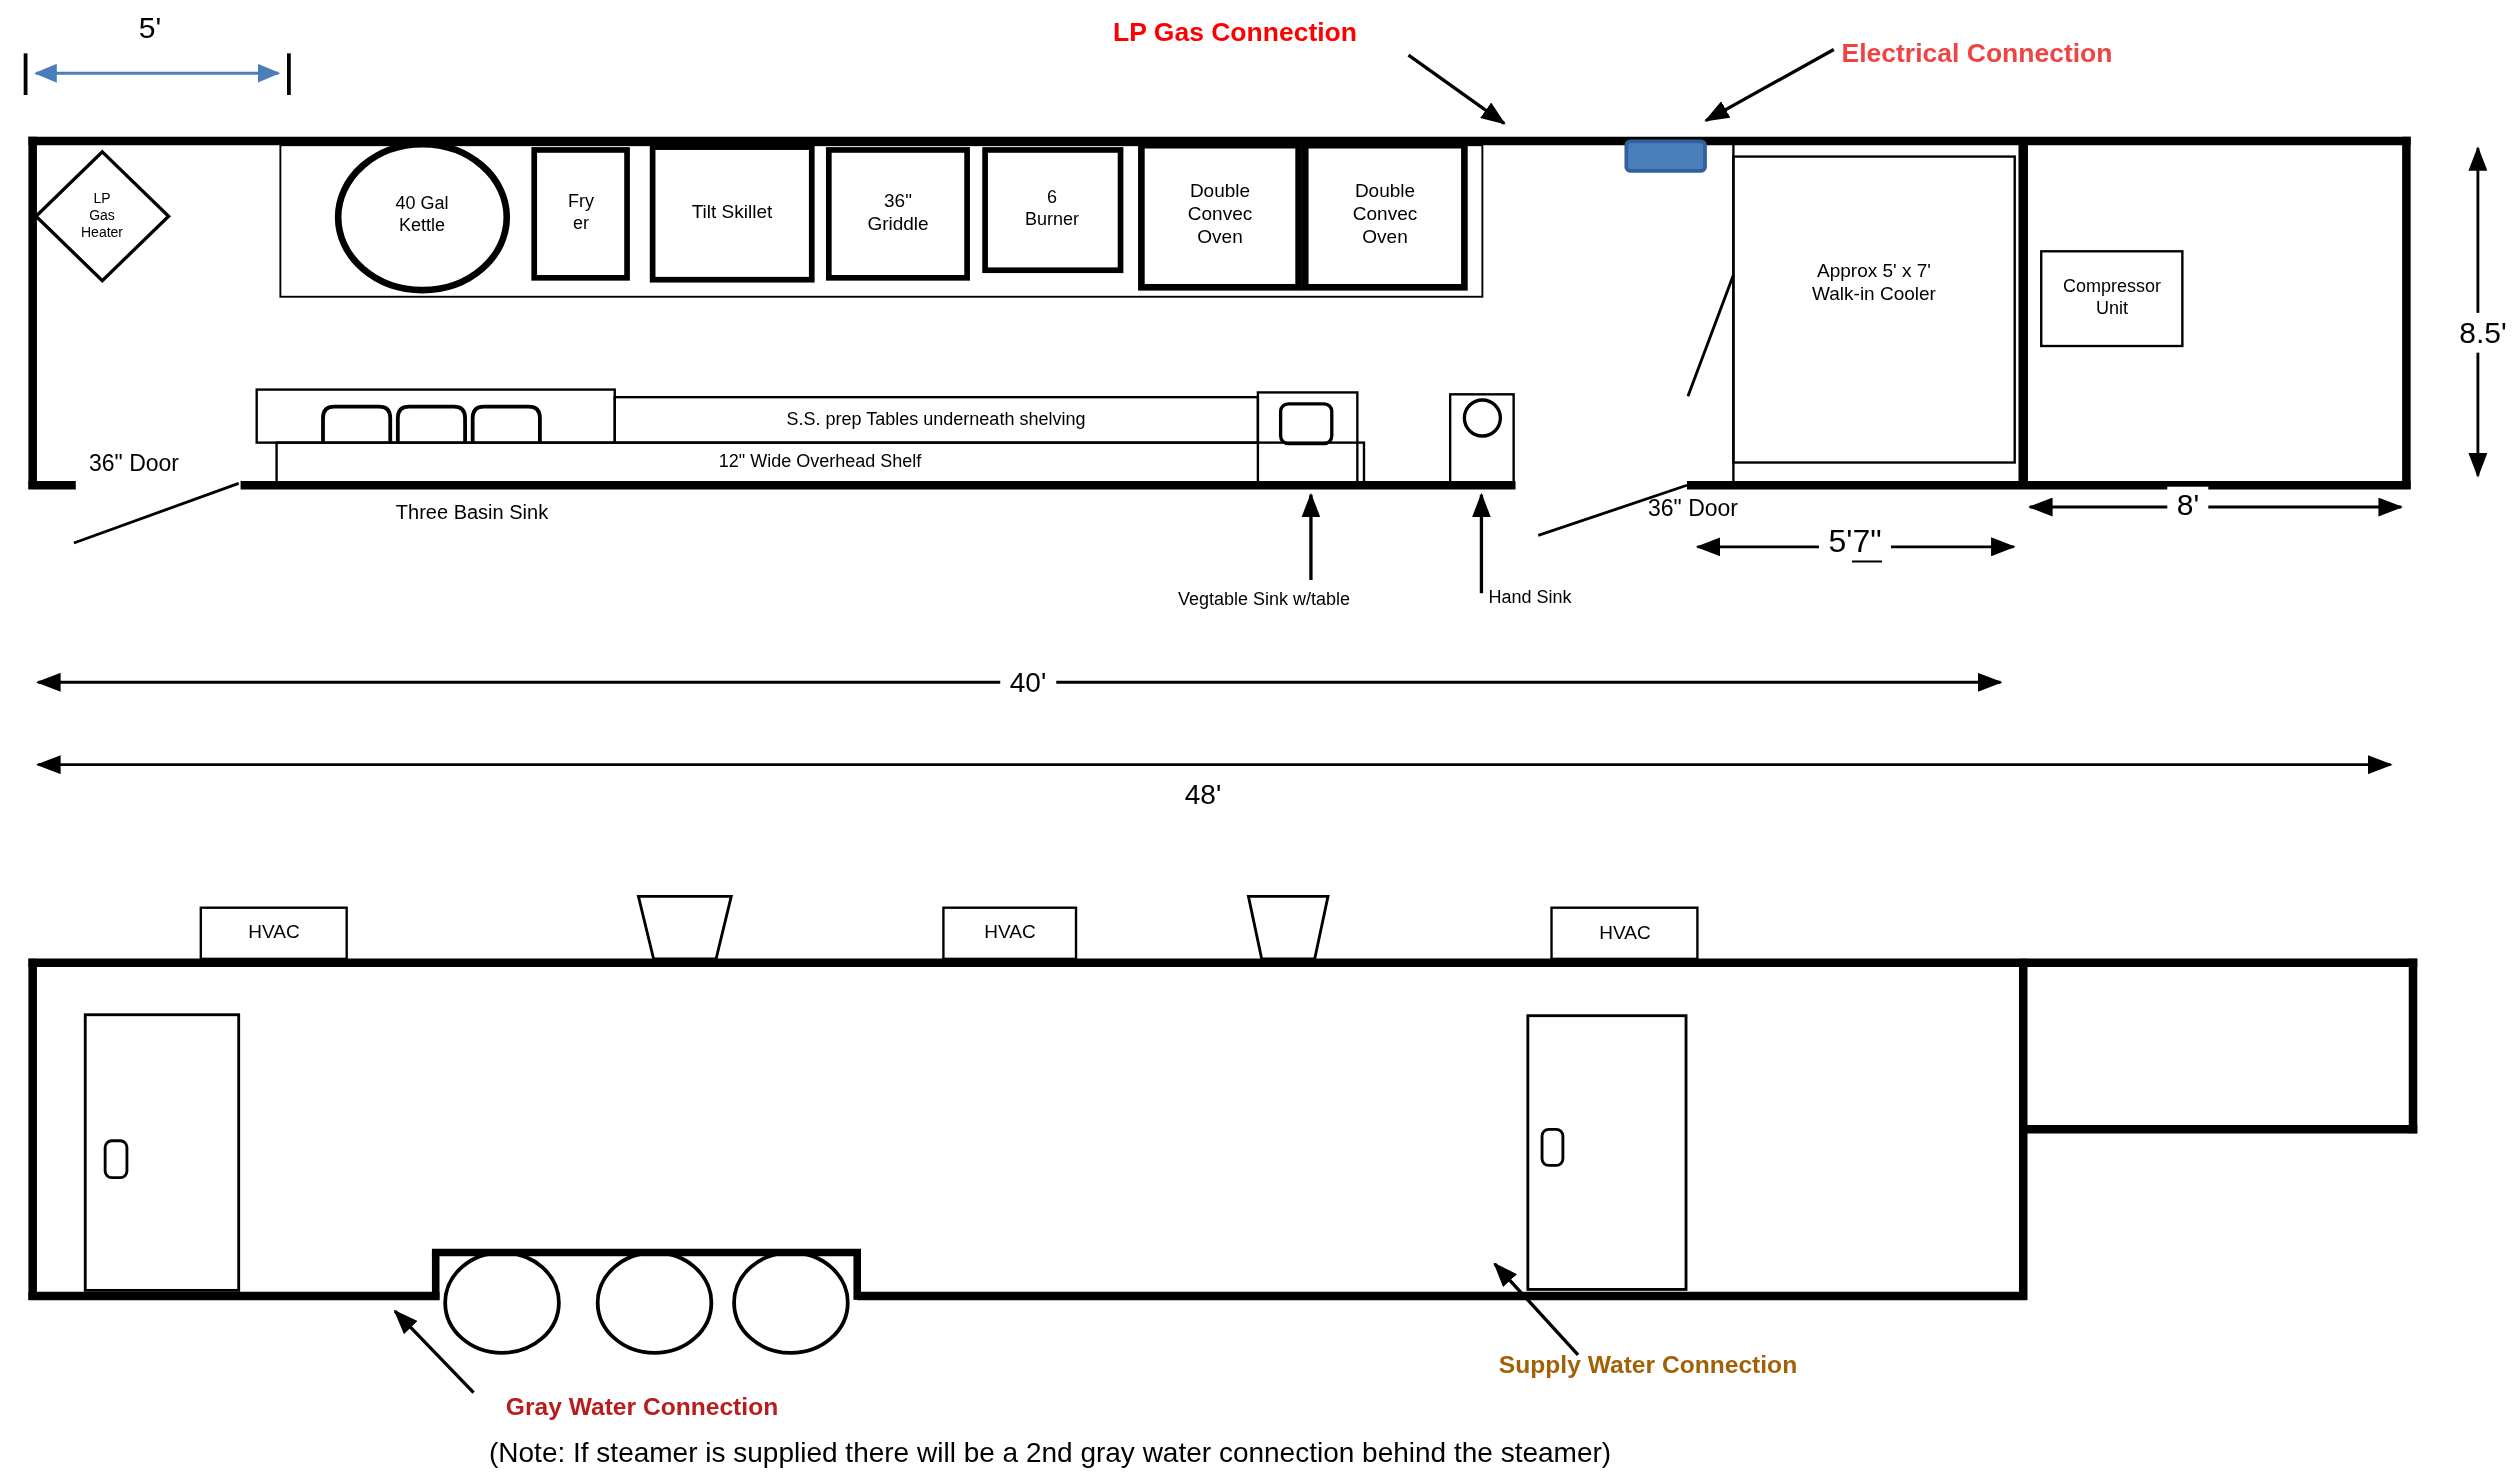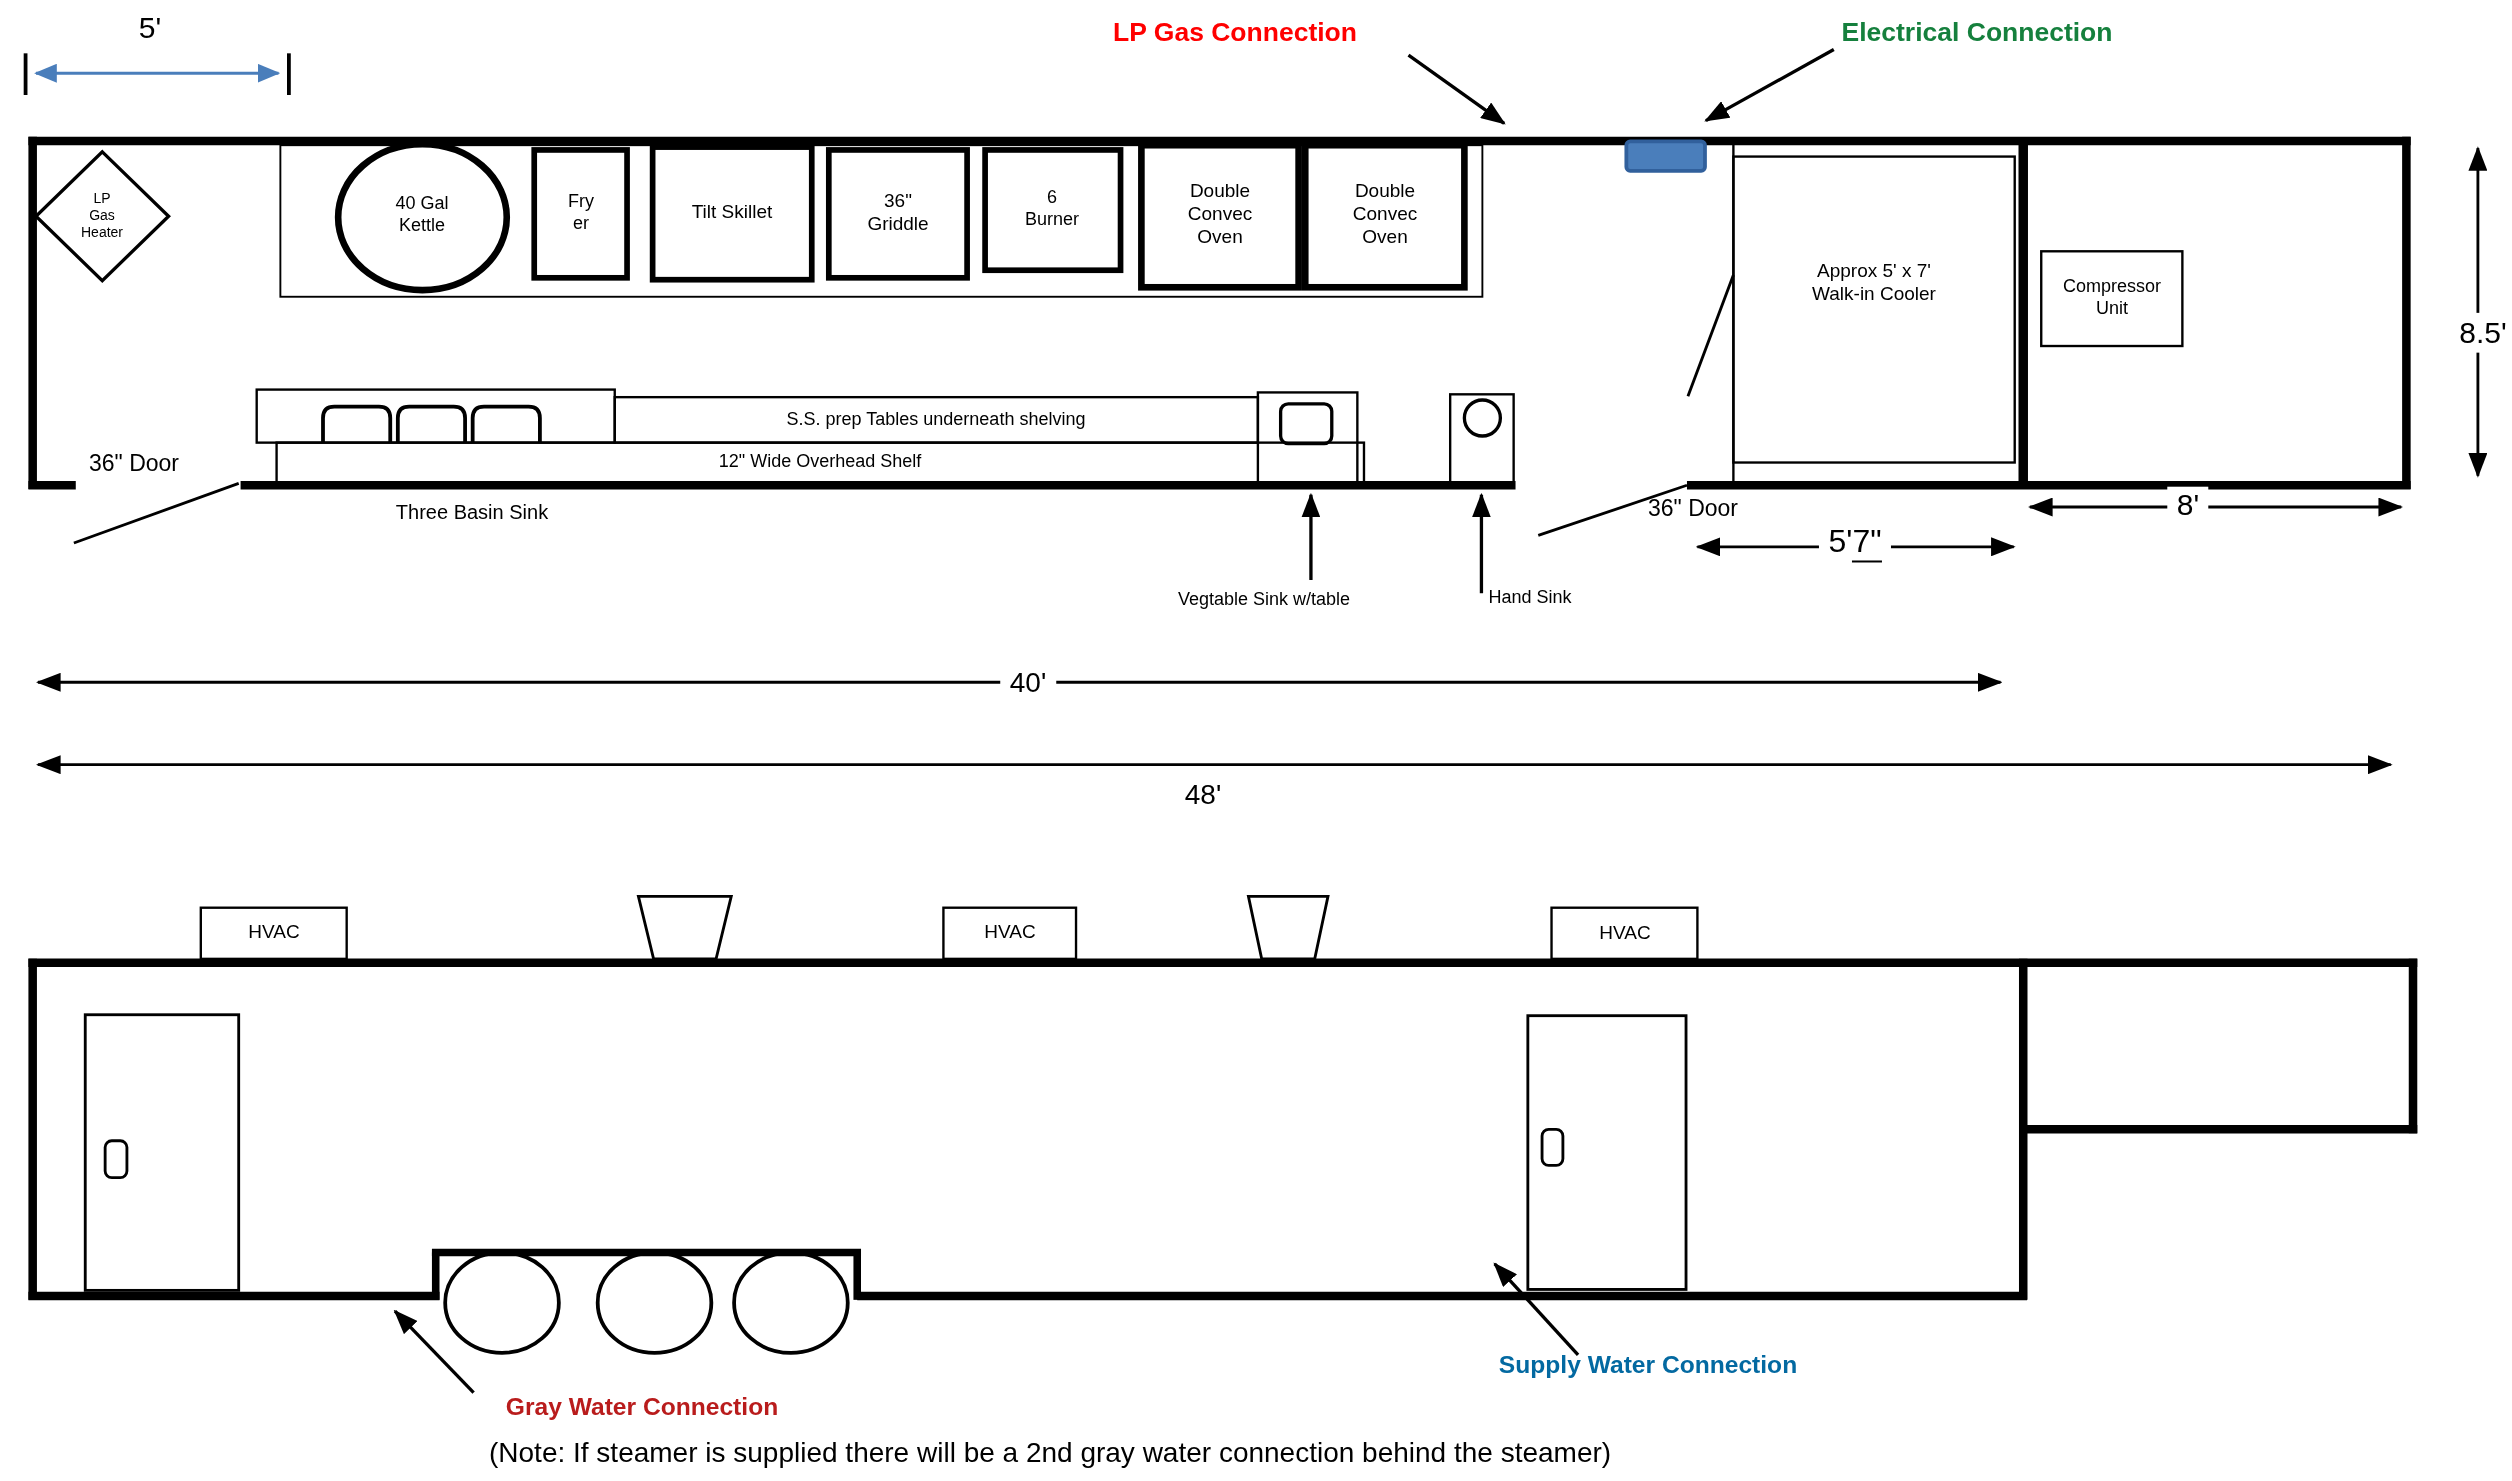--- a/index.html
+++ b/index.html
@@ -4,22 +4,22 @@
 <style>
   html,body{margin:0;padding:0;background:#ffffff;}
   #canvas{position:relative;width:2512px;height:1482px;background:#ffffff;overflow:hidden;
           font-family:"Liberation Sans", sans-serif;color:#000;}
   #canvas svg{position:absolute;left:0;top:0;}
   .lbl{position:absolute;white-space:pre-line;text-align:center;line-height:1.22;color:#000;}
   .ctr{transform:translate(-50%,-50%);}
   .bg{background:#ffffff;padding:0 9.5px;}
   .bold{font-weight:bold;}
   .c-red{color:#FF0000;}
-  .c-green{color:#15803d;}
-  .c-blue{color:#0369a1;}
+  .c-green{color:#ef4444;margin-top:21px;}
+  .c-blue{color:#a16207;}
   .c-olive{color:#b91c1c;}
   .f15{font-size:14px;} .f19{font-size:18px;} .f20{font-size:19px;} .f21{font-size:20px;}
   .f24{font-size:23px;} .f26{font-size:24.6px;} .f28{font-size:26.5px;} .f30{font-size:28px;}
   .f32{font-size:30px;} .f34{font-size:32px;}
   .u{border-bottom:2.8px solid #000;padding-bottom:0.9px;}
 </style>
 </head>
 <body>
 
 <div id="canvas">

